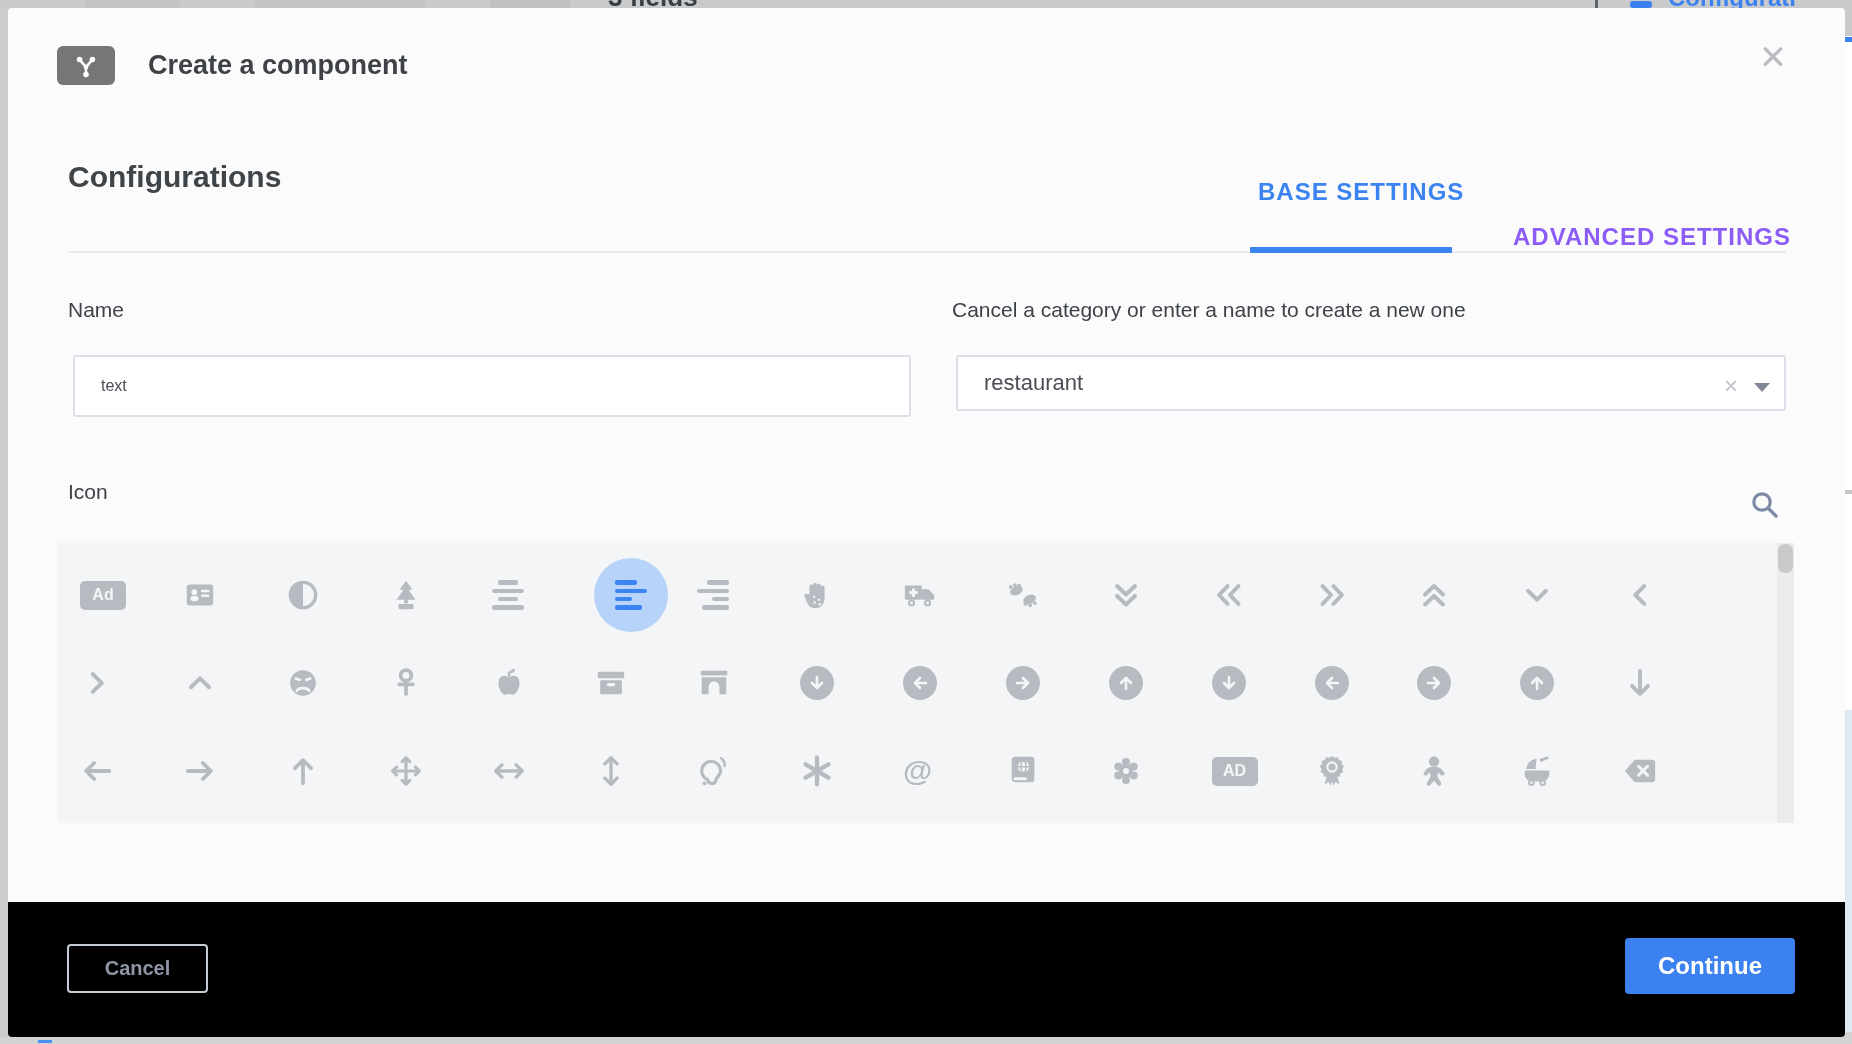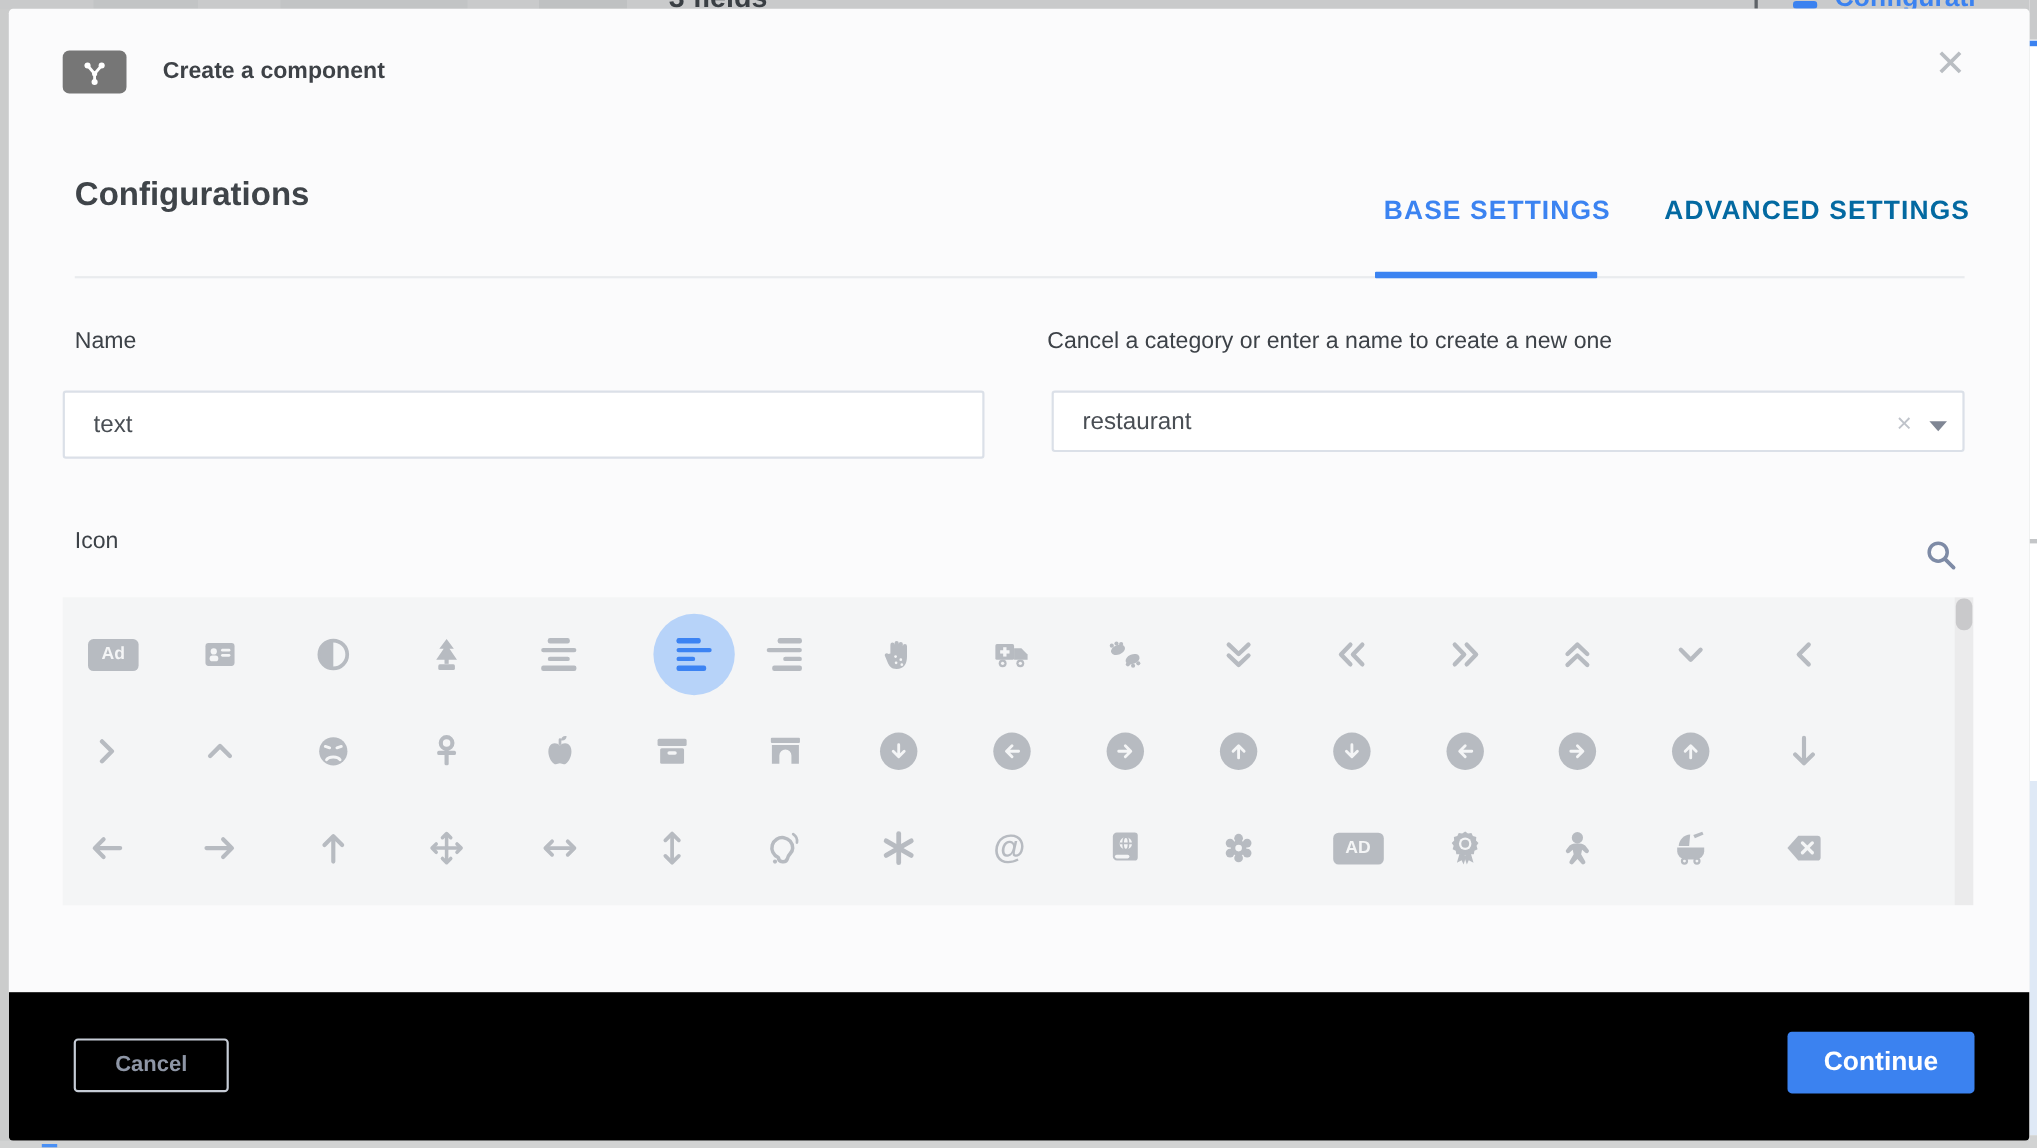--- a/index.html
+++ b/index.html
@@ -16,32 +16,32 @@
   .sliver{position:absolute;right:0;top:0;width:7px;height:1044px;background:#fff;z-index:1;}
   .sliver .s1{position:absolute;top:0;left:0;right:0;height:36px;background:#c9cacb;}
   .sliver .s2{position:absolute;top:37px;left:0;right:0;height:5px;background:#3b82f0;}
   .sliver .s3{position:absolute;top:490px;left:0;right:0;height:4px;background:#c4c6c8;}
   .sliver .s4{position:absolute;top:710px;left:0;right:0;height:322px;background:#dfe9f6;}
   .sliver .s5{position:absolute;top:1032px;left:0;right:0;height:12px;background:#d2d3d3;}
 
   
   .modal{position:absolute;left:8px;top:8px;width:1837px;height:1029px;background:#fbfbfc;border-radius:4px;z-index:2;overflow:hidden;}
   .hdr-icon{position:absolute;left:49px;top:38px;width:58px;height:39px;border-radius:6px;background:#767676;display:flex;align-items:center;justify-content:center;}
-  .hdr-title{position:absolute;left:140px;top:36px;font-size:21px;font-weight:bold;color:#3e4247;line-height:42px;}
+  .hdr-title{position:absolute;left:140px;top:36px;font-size:27px;font-weight:bold;color:#3e4247;line-height:42px;}
   .close-btn{position:absolute;left:1742px;top:26px;width:46px;height:46px;display:flex;align-items:center;justify-content:center;font-size:34px;color:#b9bdc2;cursor:pointer;font-weight:300;}
 
   .section-title{position:absolute;left:60px;top:152px;font-size:30px;font-weight:bold;color:#3f4449;}
   .tab{position:absolute;top:170px;font-size:24px;font-weight:bold;letter-spacing:1px;}
   .tab-base{left:1250px;color:#3b83f1;}
-  .tab-adv{left:1505px;color:#0369a1;}
+  .tab-adv{left:1505px;color:#8b5cf6;margin-top:45px;}
   .divider{position:absolute;left:60px;top:243px;width:1718px;height:2px;background:#e9ebee;}
   .tab-underline{position:absolute;left:1242px;top:239px;width:202px;height:6px;background:#3b83f1;border-radius:1px;}
 
   .fld-label{position:absolute;top:290px;font-size:21px;color:#3d4248;}
-  .inp{position:absolute;top:347px;height:62px;border:2px solid #dbe0e8;border-radius:3px;background:#fff;font-size:22px;color:#494e54;padding:11px 26px;box-sizing:border-box;font-family:"Liberation Sans",sans-serif;}
+  .inp{position:absolute;top:347px;height:62px;border:2px solid #dbe0e8;border-radius:3px;background:#fff;font-size:16px;color:#494e54;padding:11px 26px;box-sizing:border-box;font-family:"Liberation Sans",sans-serif;margin-left:16px;}
   .inp-name{left:49px;width:838px;}
   .sel{position:absolute;left:948px;top:347px;width:830px;height:56px;border:2px solid #dbe0e8;border-radius:3px;background:#fff;box-sizing:border-box;display:flex;align-items:center;cursor:pointer;}
   .sel-value{font-size:22px;color:#494e54;padding-left:26px;}
   .sel-clear{position:absolute;right:46px;top:0;height:58px;display:flex;align-items:center;font-size:24px;color:#bfc3ca;cursor:pointer;}
   .sel-caret{position:absolute;right:14px;top:26px;width:0;height:0;border-left:8px solid transparent;border-right:8px solid transparent;border-top:9px solid #7f8694;cursor:pointer;}
 
   .icon-label{position:absolute;left:60px;top:472px;font-size:21px;color:#3d4248;}
   .search-btn{position:absolute;left:1736px;top:476px;width:40px;height:40px;display:flex;align-items:center;justify-content:center;cursor:pointer;}
 
   .grid{position:absolute;left:49px;top:535px;width:1737px;height:280px;background:#f4f5f6;overflow:hidden;}

